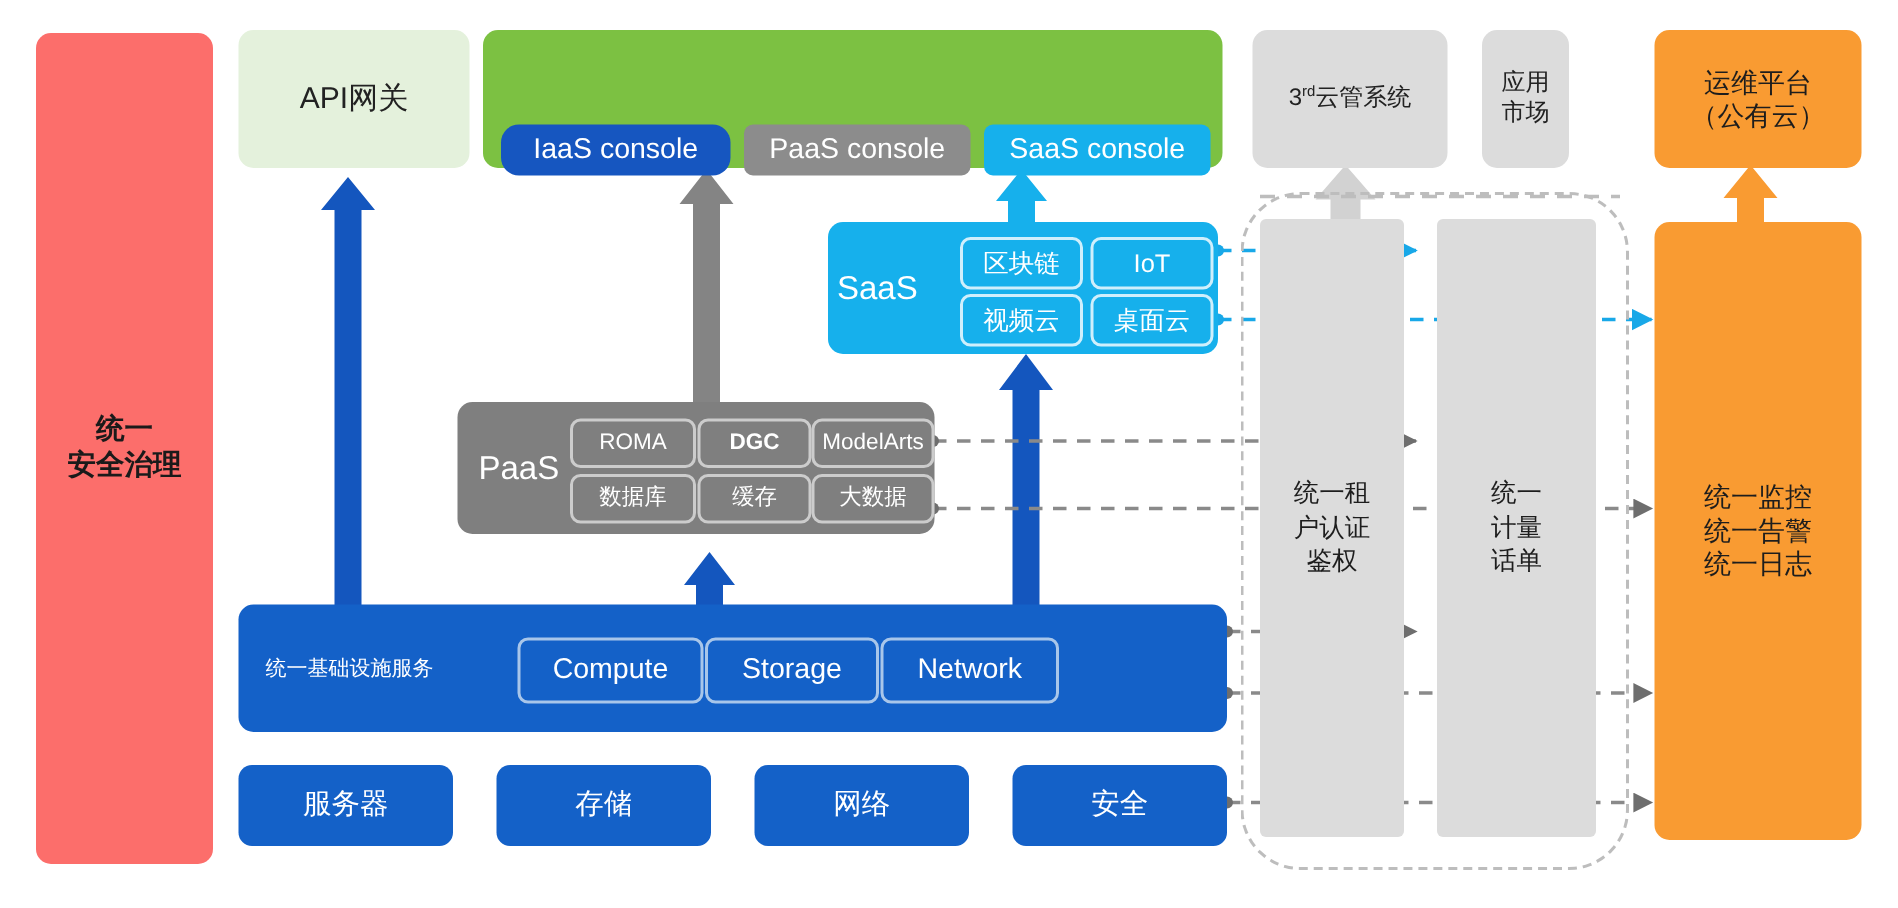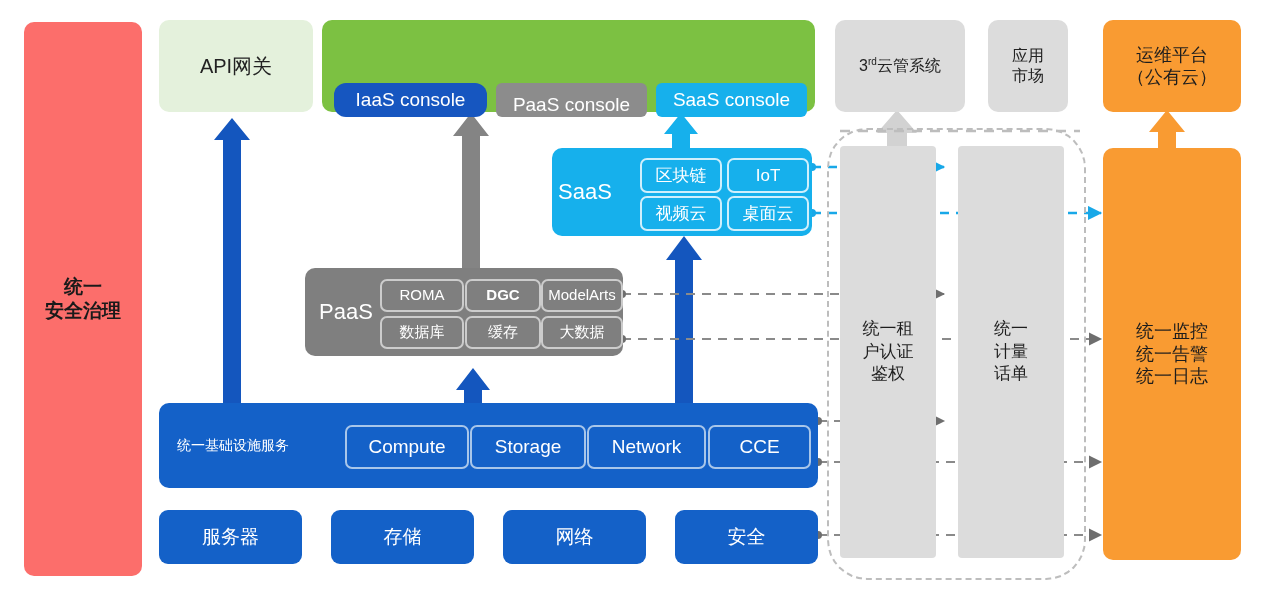--- a/index.html
+++ b/index.html
@@ -11,21 +11,21 @@
   .security{background:#FC6E6B;color:#1a1a1a;font-size:19px;font-weight:700;border-radius:10px;}
 
   
   .apigw{background:#E4F1DC;color:#222;font-size:20px;border-radius:10px;}
 
   
   .console-frame{background:#7CC142;border-radius:10px;display:block;}
   .console-title{position:absolute;left:0;right:0;top:12px;text-align:center;font-size:21px;color:#1b1b1b;}
   .console-chip{position:absolute;top:63px;height:34px;border-radius:6px;display:flex;align-items:center;justify-content:center;font-size:19px;color:#fff;}
   .chip-iaas{background:#1656C0;border-radius:12px;}
-  .chip-paas{background:#8C8C8C;align-items:flex-end;}
+  .chip-paas{background:#8C8C8C;}
   .chip-saas{background:#16B0EC;}
 
   
   .greybox{background:#DCDCDC;color:#222;font-size:16px;border-radius:10px;}
 
   
   .orange{background:#F99B32;color:#1d1d1d;font-size:18px;border-radius:10px;}
   .orange-tall{background:#F99B32;color:#1d1d1d;font-size:18px;border-radius:10px;}
 
   
@@ -159,21 +159,21 @@
       <span>SaaS console</span>
     </div>
   </div>
 
   <div class="box greybox" style="left:835px;top:20px;width:130px;height:92px;">
     <span>
       <span>3</span><sup style="font-size:10px">rd</sup><span>云管系统</span>
     </span>
   </div>
 
-  <div class="box greybox" style="left:988px;top:20px;width:80px;height:92px;">
+  <div class="box greybox" style="left:988px;top:20px;width:58px;height:92px;">
     <div>
       <div>应用</div>
       <div>市场</div>
     </div>
   </div>
 
   <div class="box orange" style="left:1103px;top:20px;width:138px;height:92px;">
     <div>
       <div>运维平台</div>
       <div>（公有云）</div>
@@ -247,23 +247,20 @@
     <div class="iaas-label">统一基础设施服务</div>
     <div class="iaas-chip" style="left:186px;top:22px;width:120px;height:40px;">
       <span>Compute</span>
     </div>
     <div class="iaas-chip" style="left:311px;top:22px;width:112px;height:40px;">
       <span>Storage</span>
     </div>
     <div class="iaas-chip" style="left:428px;top:22px;width:115px;height:40px;">
       <span>Network</span>
     </div>
-    <div class="iaas-chip" style="left:549px;top:22px;width:99px;height:40px;">
-      <span>CCE</span>
-    </div>
   </div>
 
   <div class="box resbox" style="left:159px;top:510px;width:143px;height:54px;">
     <span>服务器</span>
   </div>
   <div class="box resbox" style="left:331px;top:510px;width:143px;height:54px;">
     <span>存储</span>
   </div>
   <div class="box resbox" style="left:503px;top:510px;width:143px;height:54px;">
     <span>网络</span>

